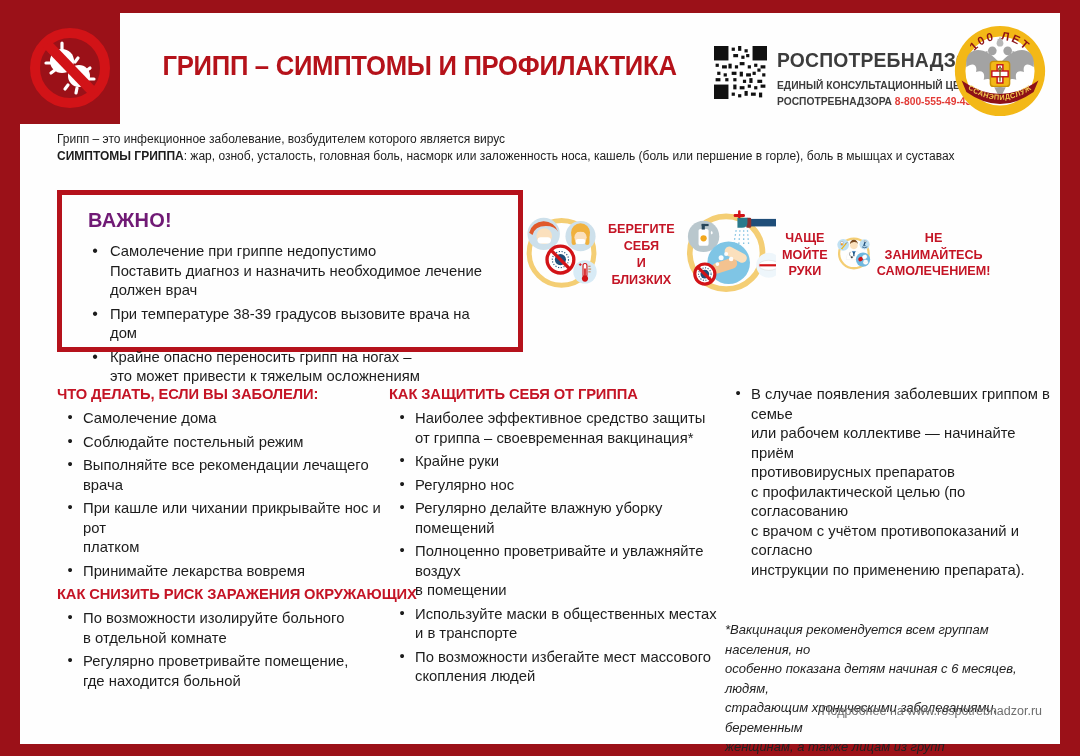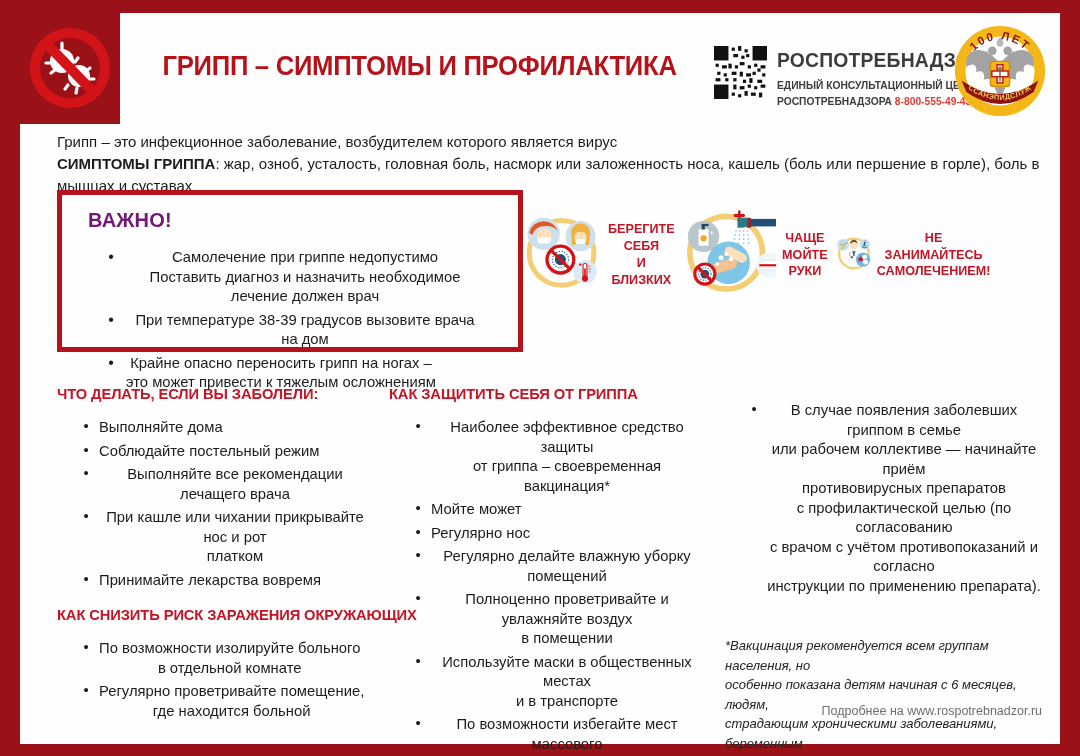--- a/index.html
+++ b/index.html
@@ -12,28 +12,28 @@
   .poster-title{position:absolute;left:130px;top:38px;width:500px;text-align:center;
       font-size:27px;font-weight:800;color:#b5121a;transform:scaleX(.95);letter-spacing:-.3px;white-space:nowrap;}
   .hdr-right{position:absolute;left:694px;top:33px;display:flex;gap:10px;align-items:flex-start;}
   .org-name{font-size:21px;font-weight:700;color:#3c3c3c;transform:scaleX(.92);transform-origin:left;
       letter-spacing:.2px;white-space:nowrap;margin-top:2px;}
   .org-sub{font-size:10.8px;font-weight:600;color:#3c3c3c;line-height:1.45;margin-top:6px;white-space:nowrap;transform:scaleX(.95);transform-origin:left;}
   .phone{color:#e23b36;}
   .emblem{position:absolute;left:932px;top:10px;}
 
   
-  .intro{position:absolute;left:37px;top:118px;width:990px;font-size:15px;line-height:1.45;}
+  .intro{position:absolute;left:37px;top:118px;width:990px;font-size:12px;line-height:1.45;}
   .intro b{font-weight:800;}
 
   
   .important{position:absolute;left:37px;top:177px;width:420px;height:126px;
       border:5px solid #b5121c;padding:12px 18px 14px 18px;}
   .important h2{margin:2px 0 10px 8px;font-size:20px;color:#701a75;letter-spacing:.2px;}
-  ul.blist{list-style:none;margin:16px;padding:0;text-align:center;}
+  ul.blist{list-style:none;margin:0;padding:0;}
   ul.blist li{display:flex;margin:0 0 4px 0;}
   .blt{flex:0 0 26px;text-align:center;}
   .blt::before{content:"•";}
   .txt{white-space:pre-line;line-height:1.32;}
   .important .txt{font-size:14.8px;}
   .important .blt{flex:0 0 30px;}
 
   
   .figures{position:absolute;left:498px;top:168px;display:flex;}
   .figure{width:158px;display:flex;flex-direction:row;align-items:center;}
@@ -318,21 +318,21 @@
     </div>
   </div>
 
   <div class="cols">
 
     <div class="col col1">
       <h3>ЧТО ДЕЛАТЬ, ЕСЛИ ВЫ ЗАБОЛЕЛИ:</h3>
       <ul class="blist">
         <li>
             <span class="blt"></span>
-            <span class="txt">Выполняйте дома</span>
+            <span class="txt">Самолечение дома</span>
           </li>
         <li>
             <span class="blt"></span>
             <span class="txt">Соблюдайте постельный режим</span>
           </li>
         <li>
             <span class="blt"></span>
             <span class="txt">Выполняйте все рекомендации лечащего врача</span>
           </li>
         <li>
@@ -364,21 +364,21 @@
     <div class="col col2">
       <h3>КАК ЗАЩИТИТЬ СЕБЯ ОТ ГРИППА</h3>
       <ul class="blist">
         <li>
             <span class="blt"></span>
             <span class="txt">Наиболее эффективное средство защиты
 от гриппа – своевременная вакцинация*</span>
           </li>
         <li>
             <span class="blt"></span>
-            <span class="txt">Мойте может</span>
+            <span class="txt">Крайне руки</span>
           </li>
         <li>
             <span class="blt"></span>
             <span class="txt">Регулярно нос</span>
           </li>
         <li>
             <span class="blt"></span>
             <span class="txt">Регулярно делайте влажную уборку помещений</span>
           </li>
         <li>

